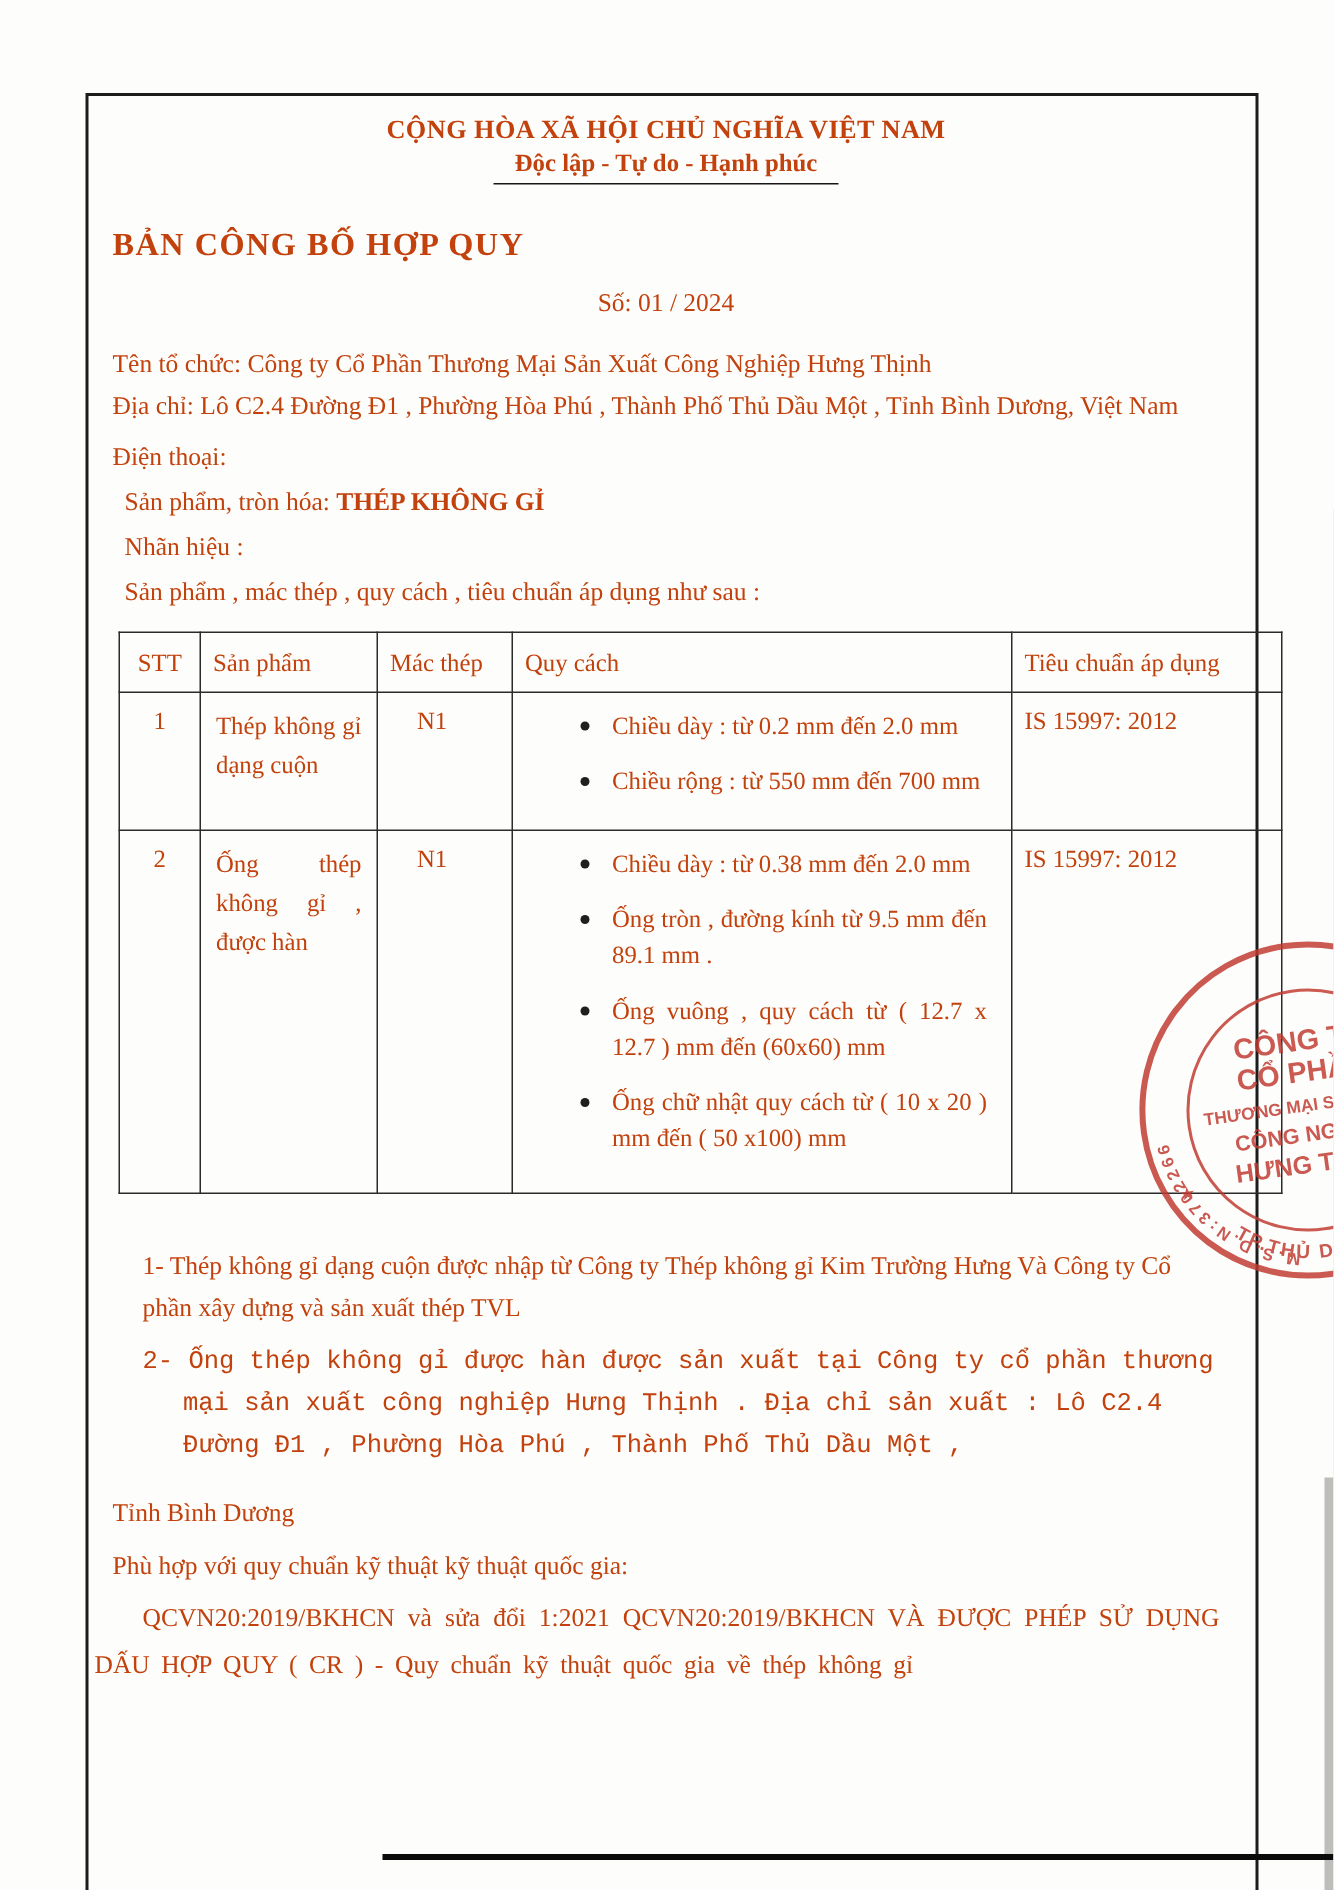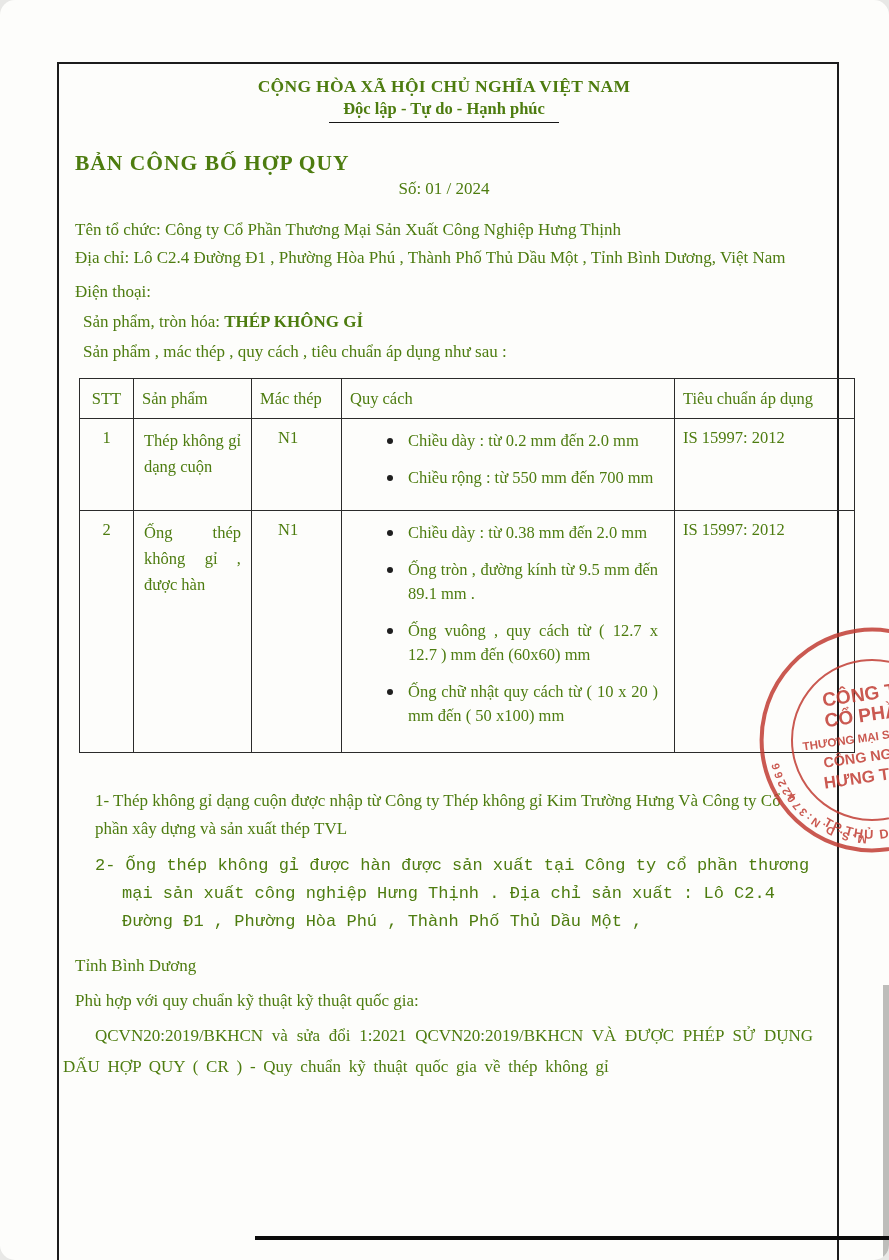--- a/index.html
+++ b/index.html
@@ -3,22 +3,21 @@
 <meta charset="utf-8">
 <style>
   html,body{margin:0;padding:0;background:#e8e8e6;}
   .page{
     position:relative;
     width:889px;height:1260px;
     margin:0 auto;
     background:#fdfdfb;
     overflow:hidden;
     font-family:"Liberation Serif","DejaVu Serif",serif;
-    color:#4d7c0f;
-    border-radius:15px;
+    color:#c2410c;
   }
   .frame{
     position:absolute;
     left:57px;top:62px;
     width:782px;height:1215px;
     box-sizing:border-box;
     border:2.5px solid #1c1c1c;
     padding:10px 24px 20px 16px;
   }
   .nat-header{text-align:center;}
@@ -29,20 +28,21 @@
     padding:0 14px 2px 14px;
     border-bottom:1.8px solid #161616;
   }
   .doc-title{
     margin:26px 0 0 0;
     text-align:left;
     font-size:21.5px;font-weight:bold;letter-spacing:1px;
     line-height:28px;
   }
   .doc-number{
+    margin-top:13px;
     text-align:center;
     font-size:17px;line-height:24px;
   }
   .para{margin:0;font-size:17px;line-height:28px;}
   .p-org{margin-top:15px;}
   .p-phone{margin-top:5px;line-height:30px;}
   .p-ind{margin-left:8px;line-height:30px;}
   .spec-table{
     margin:11px 0 0 4px;
     border-collapse:collapse;
@@ -124,20 +124,21 @@
       </div>
     </div>
 
     <h1 class="doc-title">BẢN CÔNG BỐ HỢP QUY</h1>
     <div class="doc-number">Số: 01 / 2024</div>
 
     <p class="para p-org">Tên tổ chức: Công ty Cổ Phần Thương Mại Sản Xuất Công Nghiệp Hưng Thịnh</p>
     <p class="para">Địa chỉ: Lô C2.4 Đường Đ1 , Phường Hòa Phú , Thành Phố Thủ Dầu Một , Tỉnh Bình Dương, Việt Nam</p>
     <p class="para p-phone">Điện thoại:</p>
     <p class="para p-ind"><span>Sản phẩm, tròn hóa: </span><b>THÉP KHÔNG GỈ</b></p>
+    <p class="para p-ind">Nhãn hiệu :</p>
     <p class="para p-ind">Sản phẩm , mác thép , quy cách , tiêu chuẩn áp dụng như sau :</p>
 
     <table class="spec-table">
       <colgroup>
         <col style="width:54px">
           <col style="width:118px">
           <col style="width:90px">
           <col style="width:333px">
           <col style="width:180px">
       </colgroup>

